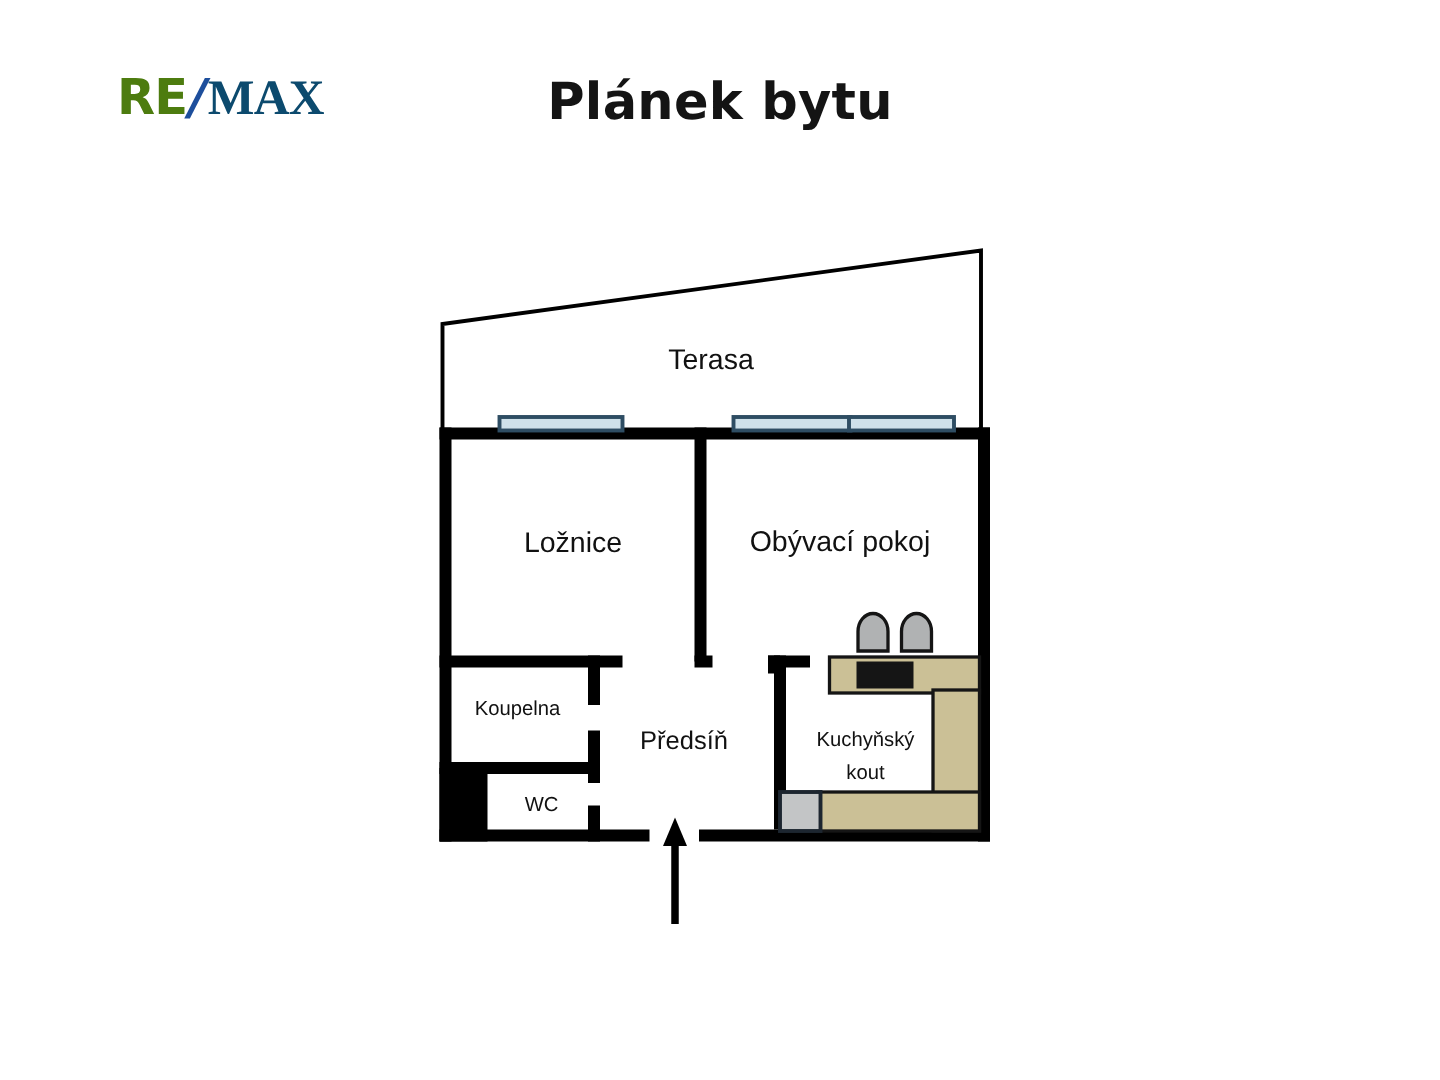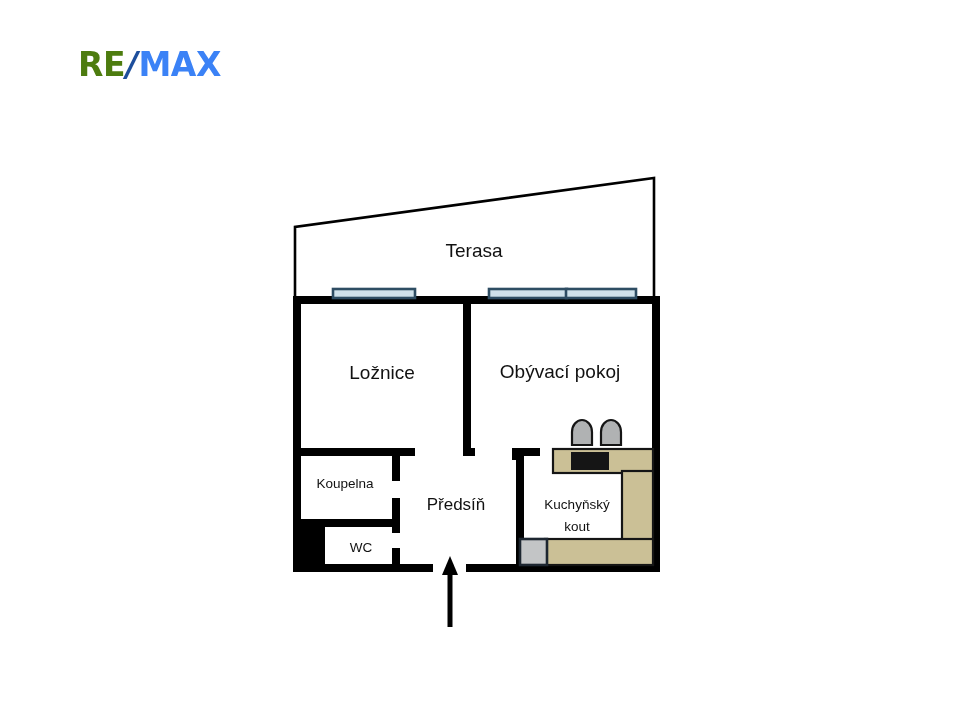--- a/index.html
+++ b/index.html
@@ -29,41 +29,41 @@
     top: 48px;
     font-family: "DejaVu Sans", sans-serif;
     font-weight: bold;
     font-size: 33px;
     letter-spacing: -0.5px;
     line-height: 1;
     white-space: nowrap;
   }
   #logo .re   { color: #4d7c0f; }
   #logo .slash{ color: #1d4e9c; font-style: italic; padding: 0 1px; }
-  #logo .max  { color: #3b82f6; }
+  #logo .max  { color: #0c4a6e; font-family: Liberation Serif, serif; }
 
   
   #title {
     position: absolute;
     left: 0;
     top: 48px;
     width: 960px;
     text-align: center;
     font-family: "DejaVu Sans", sans-serif;
     font-weight: bold;
     font-size: 34px;
     color: #141414;
     letter-spacing: 0.2px;
   }
 
   
   #plan-wrap {
     position: absolute;
     left: 0;
-    top: 15px;
+    top: 4px;
     width: 960px;
     height: 562px;
   }
   svg { display: block; }
 
   .room-label {
     font-family: "Liberation Sans", sans-serif;
     fill: #111111;
     text-anchor: middle;
     dominant-baseline: middle;
@@ -74,20 +74,21 @@
 </style>
 </head>
 <body>
 
 <div id="page">
 
   <div id="logo">
     <span class="re">RE</span><span class="slash">/</span><span class="max">MAX</span>
   </div>
 
+  <div id="title">Plánek bytu</div>
 
   <div id="plan-wrap">
     <svg width="960" height="720" viewBox="0 0 960 720">
 
       <g>
         <polyline points="295,285 295,212 654,163 654,285" fill="#ffffff" stroke="#000000" stroke-width="2.6" stroke-linejoin="miter"></polyline>
         <text class="room-label lbl-lg" x="474" y="237">Terasa</text>
       </g>
 
       <g fill="#000000">

